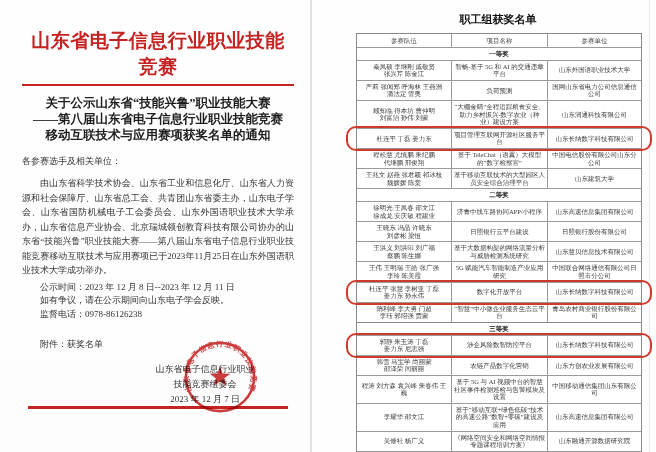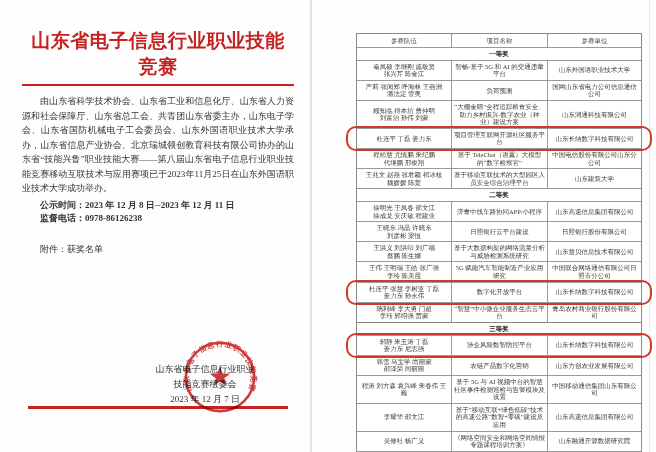--- a/index.html
+++ b/index.html
@@ -17,21 +17,21 @@
   }
   .doc-title{
     margin-top:9px;text-align:center;font-weight:bold;font-size:12.5px;
     line-height:16px;color:#1d1d1d;white-space:pre-line;
   }
   .salutation{margin-top:12px;font-size:9px;color:#333;}
   .body-par{
     margin-top:8px;font-size:9px;line-height:14.5px;text-align:justify;
     text-indent:2em;color:#333;
   }
-  .notice-line{font-size:9px;line-height:13.5px;text-indent:2em;color:#333;font-weight:bold;}
+  .notice-line{font-size:9px;line-height:13.5px;text-indent:2em;color:#333;}
   .notice-wrap{margin-top:3px;}
   .attachment{margin-top:17px;font-size:9px;text-indent:2em;color:#333;}
   .signature{
     position:absolute;left:138px;top:362px;width:134px;text-align:center;
     font-size:9px;line-height:15px;color:#333;z-index:1;
   }
   .stamp{position:absolute;left:181px;top:338px;width:78px;height:78px;z-index:2;opacity:.88;mix-blend-mode:multiply;}
   .bottom-rule{position:absolute;left:28px;top:406px;width:260px;height:2.5px;background:#c52222;}
   .page-divider{position:absolute;left:310px;top:0;width:2px;height:452px;background:#e2e2e2;}
   .right-edge{position:absolute;left:649px;top:0;width:1px;height:452px;background:#ececec;}
@@ -60,23 +60,28 @@
   }
 </style>
 </head>
 <body>
 
 <div class="screen">
 
   <div class="page-left">
     <div class="lp-inner">
       <div class="red-title">山东省电子信息行业职业技能竞赛</div>
+      <div class="doc-title">关于公示山东省“技能兴鲁”职业技能大赛
+——第八届山东省电子信息行业职业技能竞赛
+移动互联技术与应用赛项获奖名单的通知</div>
+      <div class="salutation">各参赛选手及相关单位：</div>
       <div class="body-par">由山东省科学技术协会、山东省工业和信息化厅、山东省人力资源和社会保障厅、山东省总工会、共青团山东省委主办，山东电子学会、山东省国防机械电子工会委员会、山东外国语职业技术大学承办，山东省信息产业协会、北京瑞城领创教育科技有限公司协办的山东省“技能兴鲁”职业技能大赛——第八届山东省电子信息行业职业技能竞赛移动互联技术与应用赛项已于2023年11月25日在山东外国语职业技术大学成功举办。</div>
       <div class="notice-wrap">
         <div class="notice-line">公示时间：2023 年 12 月 8 日--2023 年 12 月 11 日</div>
+        <div class="notice-line">如有争议，请在公示期间向山东电子学会反映。</div>
         <div class="notice-line">监督电话：0978-86126238</div>
       </div>
       <div class="attachment">附件：获奖名单</div>
     </div>
 
     <div class="signature">
       <div>山东省电子信息行业职业</div>
       <div>技能竞赛组委会</div>
       <div>2023 年 12 月 7 日</div>
     </div>
@@ -91,20 +96,21 @@
         <textPath href="#sealArc" startOffset="2">山东省电子信息行业职业技能竞赛组委会</textPath>
       </text>
     </svg>
 
     <div class="bottom-rule"></div>
   </div>
 
   <div class="page-divider"></div>
 
   <div class="page-right">
+    <div class="tbl-title">职工组获奖名单</div>
     <div class="tbl tbl-main">
         <div class="trow thead">
           <div class="cell hcell">参赛队伍</div>
           <div class="cell hcell">项目名称</div>
           <div class="cell hcell">参赛单位</div>
         </div>
         <div class="trow tsec">
           <div class="cell seclabel" style="grid-column: 1 / -1;">一等奖</div>
         </div>
         <div class="trow tdata">

